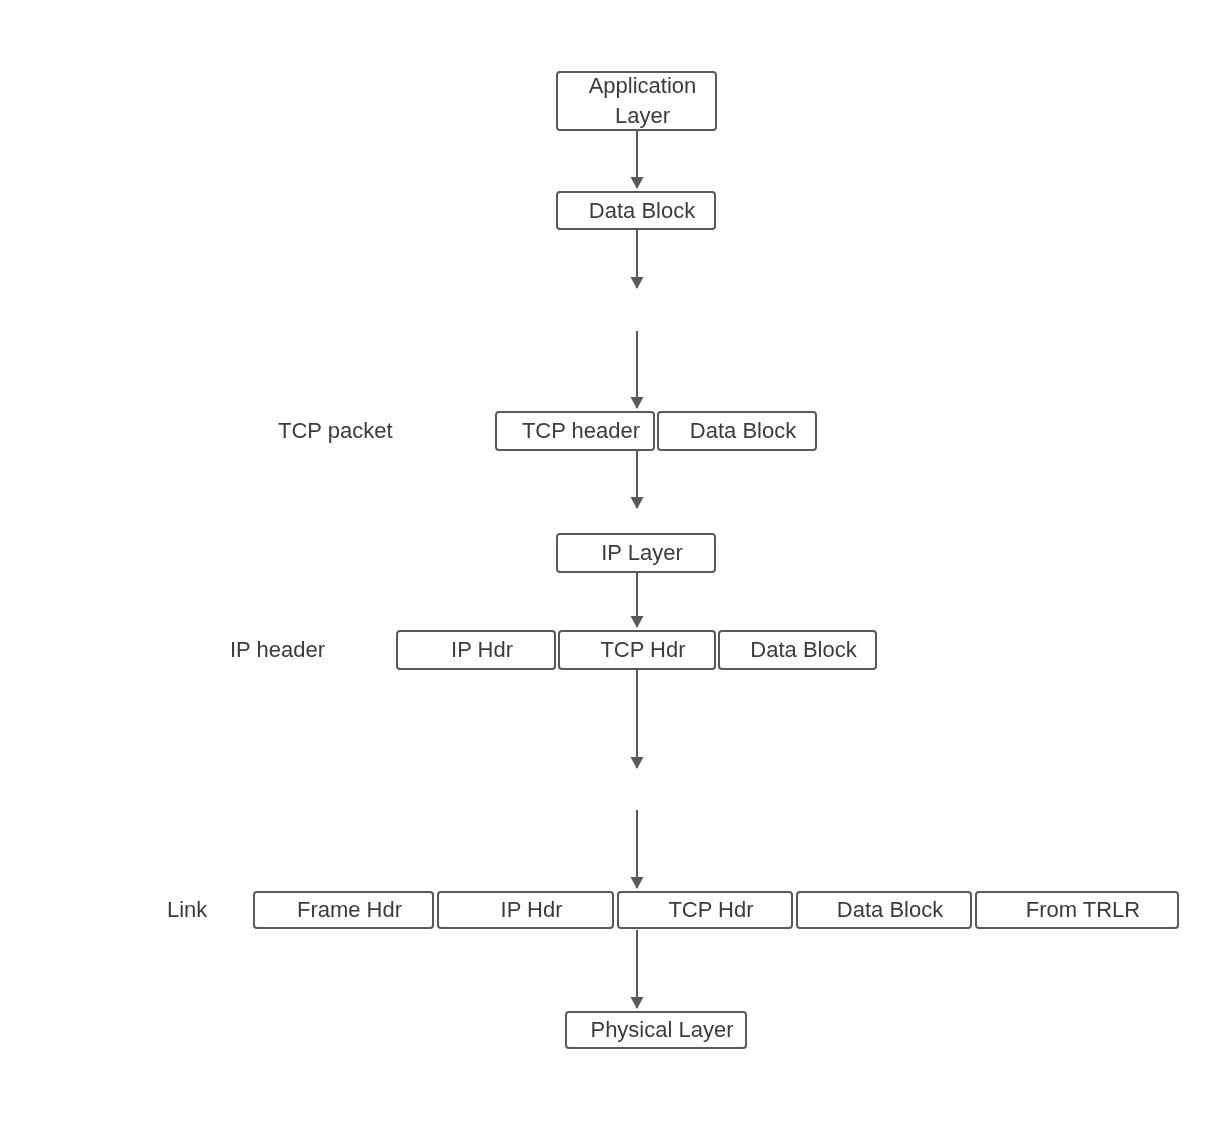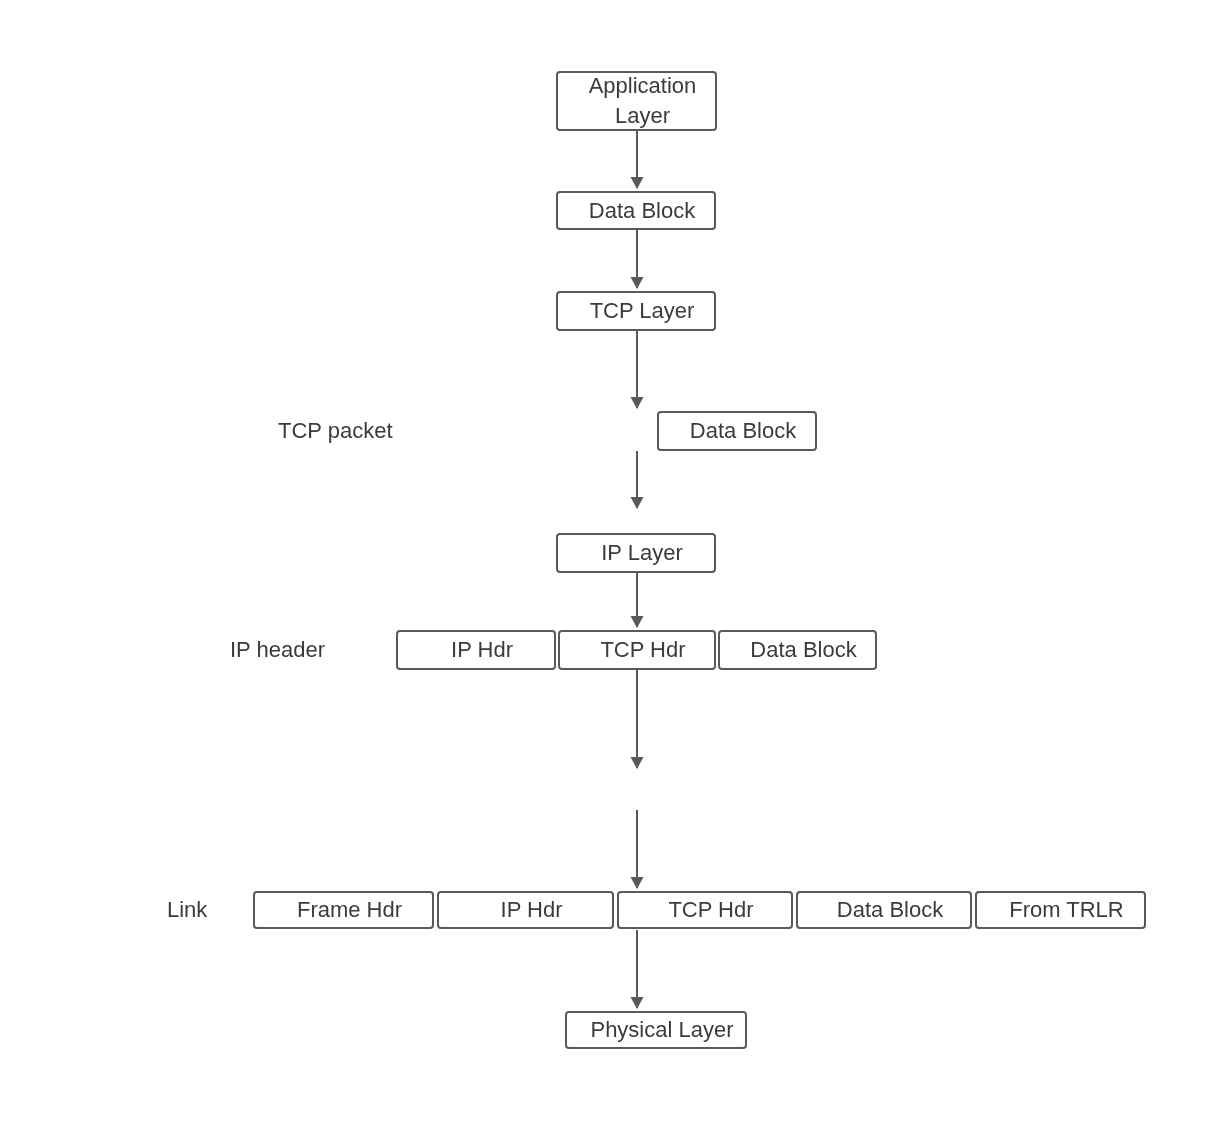--- a/index.html
+++ b/index.html
@@ -72,35 +72,35 @@
     <line x1="637" y1="670" x2="637" y2="768" marker-end="url(#arrowhead)"></line>
     <line x1="637" y1="810" x2="637" y2="888" marker-end="url(#arrowhead)"></line>
     <line x1="637" y1="930" x2="637" y2="1008" marker-end="url(#arrowhead)"></line>
   </svg>
 
   <div class="node" style="left:556px;top:71px;width:161px;height:60px">Application
 Layer</div>
 
   <div class="node" style="left:556px;top:191px;width:160px;height:39px">Data Block</div>
 
-  <div class="node" style="left:556px;top:291px;width:160px;height:40px">TCP Layer</div>
 
   <div class="row-label" style="left:278px;top:420px">TCP packet</div>
+  <div class="node" style="left:495px;top:411px;width:160px;height:40px">TCP header</div>
   <div class="node" style="left:657px;top:411px;width:160px;height:40px">Data Block</div>
 
   <div class="node" style="left:556px;top:533px;width:160px;height:40px">IP Layer</div>
 
   <div class="row-label" style="left:230px;top:639px">IP header</div>
   <div class="node" style="left:396px;top:630px;width:160px;height:40px">IP Hdr</div>
   <div class="node" style="left:558px;top:630px;width:158px;height:40px">TCP Hdr</div>
   <div class="node" style="left:718px;top:630px;width:159px;height:40px">Data Block</div>
 
 
   <div class="row-label" style="left:167px;top:899px">Link</div>
   <div class="node" style="left:253px;top:891px;width:181px;height:38px">Frame Hdr</div>
   <div class="node" style="left:437px;top:891px;width:177px;height:38px">IP Hdr</div>
   <div class="node" style="left:617px;top:891px;width:176px;height:38px">TCP Hdr</div>
   <div class="node" style="left:796px;top:891px;width:176px;height:38px">Data Block</div>
-  <div class="node" style="left:975px;top:891px;width:171px;height:38px">From TRLR</div>
+  <div class="node" style="left:975px;top:891px;width:204px;height:38px">From TRLR</div>
 
   <div class="node" style="left:565px;top:1011px;width:182px;height:38px">Physical Layer</div>
 
 </div>
 
 </body></html>

